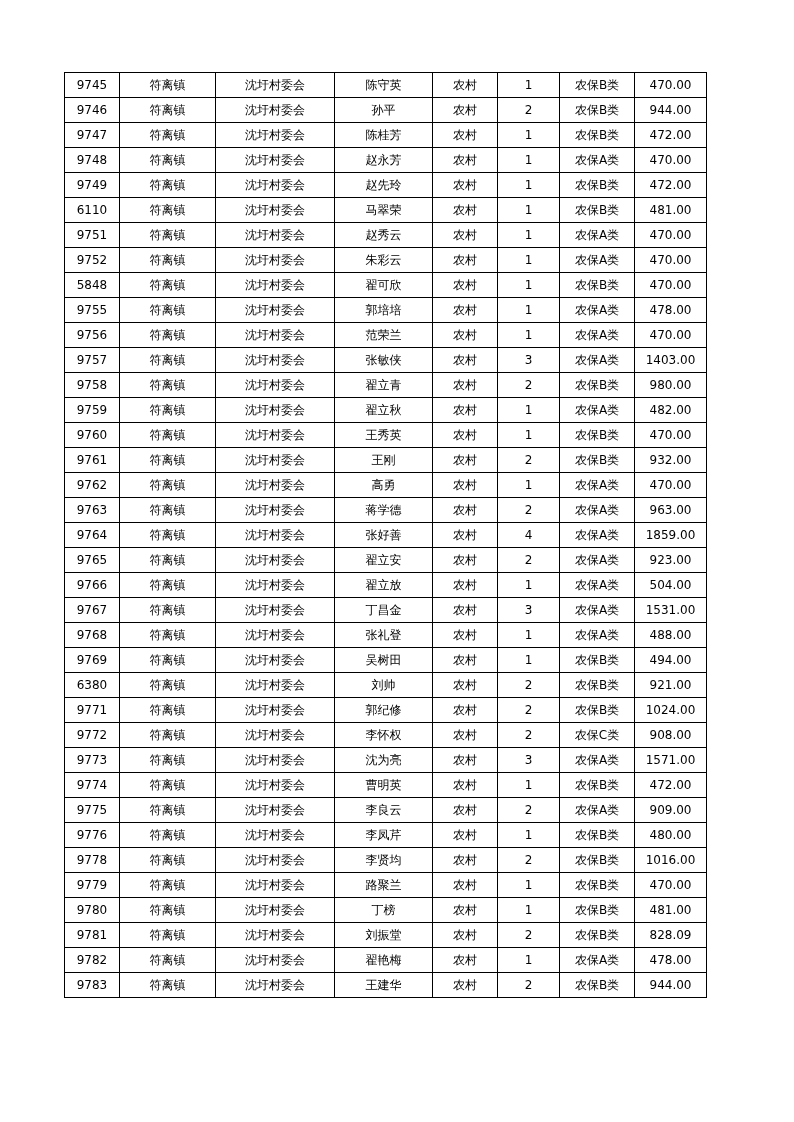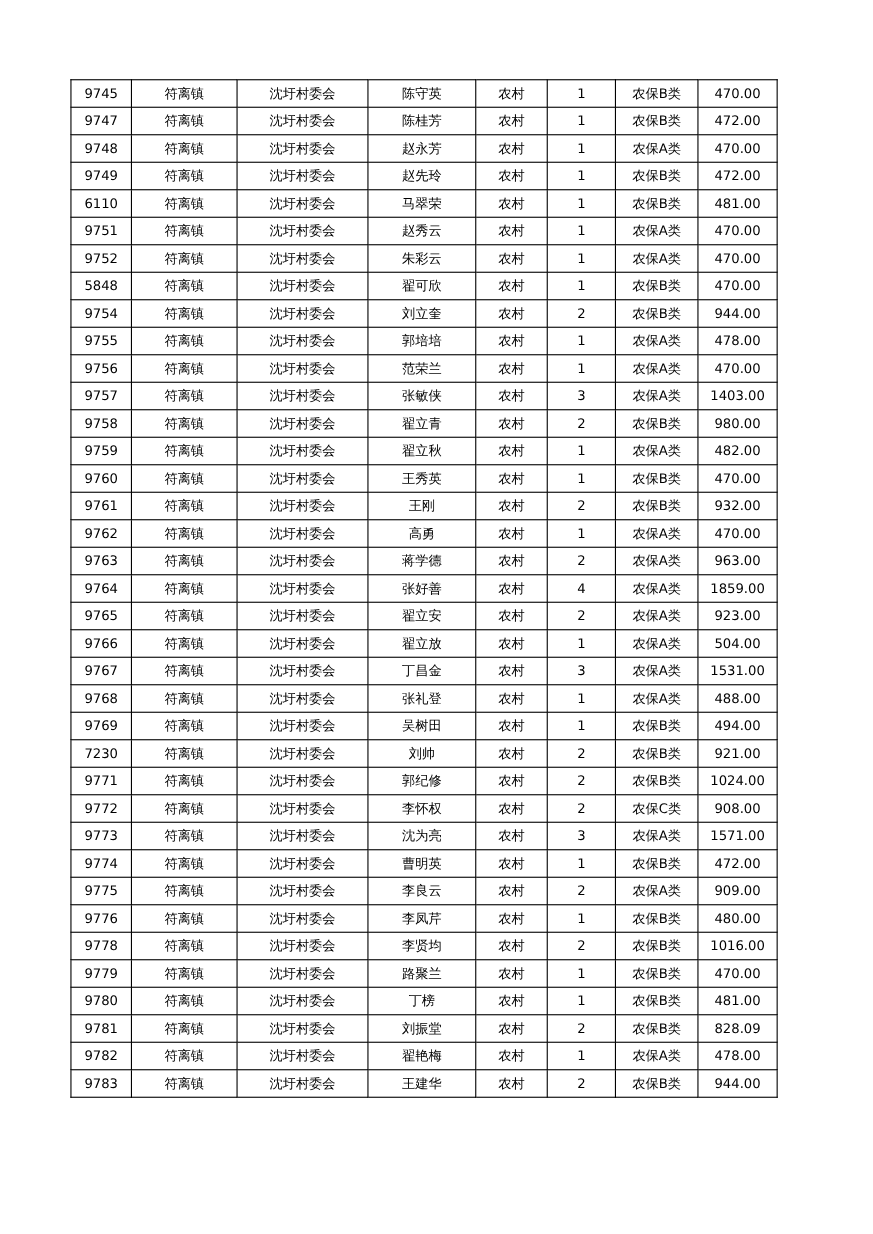--- a/index.html
+++ b/index.html
@@ -65,20 +65,30 @@
           <td>9745</td>
           <td>符离镇</td>
           <td>沈圩村委会</td>
           <td>陈守英</td>
           <td>农村</td>
           <td>1</td>
           <td>农保B类</td>
           <td>470.00</td>
         </tr>
         <tr>
+          <td>9746</td>
+          <td>符离镇</td>
+          <td>沈圩村委会</td>
+          <td>孙平</td>
+          <td>农村</td>
+          <td>2</td>
+          <td>农保B类</td>
+          <td>944.00</td>
+        </tr>
+        <tr>
           <td>9747</td>
           <td>符离镇</td>
           <td>沈圩村委会</td>
           <td>陈桂芳</td>
           <td>农村</td>
           <td>1</td>
           <td>农保B类</td>
           <td>472.00</td>
         </tr>
         <tr>
@@ -135,30 +145,20 @@
           <td>5848</td>
           <td>符离镇</td>
           <td>沈圩村委会</td>
           <td>翟可欣</td>
           <td>农村</td>
           <td>1</td>
           <td>农保B类</td>
           <td>470.00</td>
         </tr>
         <tr>
-          <td>9754</td>
-          <td>符离镇</td>
-          <td>沈圩村委会</td>
-          <td>刘立奎</td>
-          <td>农村</td>
-          <td>2</td>
-          <td>农保B类</td>
-          <td>944.00</td>
-        </tr>
-        <tr>
           <td>9755</td>
           <td>符离镇</td>
           <td>沈圩村委会</td>
           <td>郭培培</td>
           <td>农村</td>
           <td>1</td>
           <td>农保A类</td>
           <td>478.00</td>
         </tr>
         <tr>
@@ -295,21 +295,21 @@
           <td>9769</td>
           <td>符离镇</td>
           <td>沈圩村委会</td>
           <td>吴树田</td>
           <td>农村</td>
           <td>1</td>
           <td>农保B类</td>
           <td>494.00</td>
         </tr>
         <tr>
-          <td>7230</td>
+          <td>6380</td>
           <td>符离镇</td>
           <td>沈圩村委会</td>
           <td>刘帅</td>
           <td>农村</td>
           <td>2</td>
           <td>农保B类</td>
           <td>921.00</td>
         </tr>
         <tr>
           <td>9771</td>

